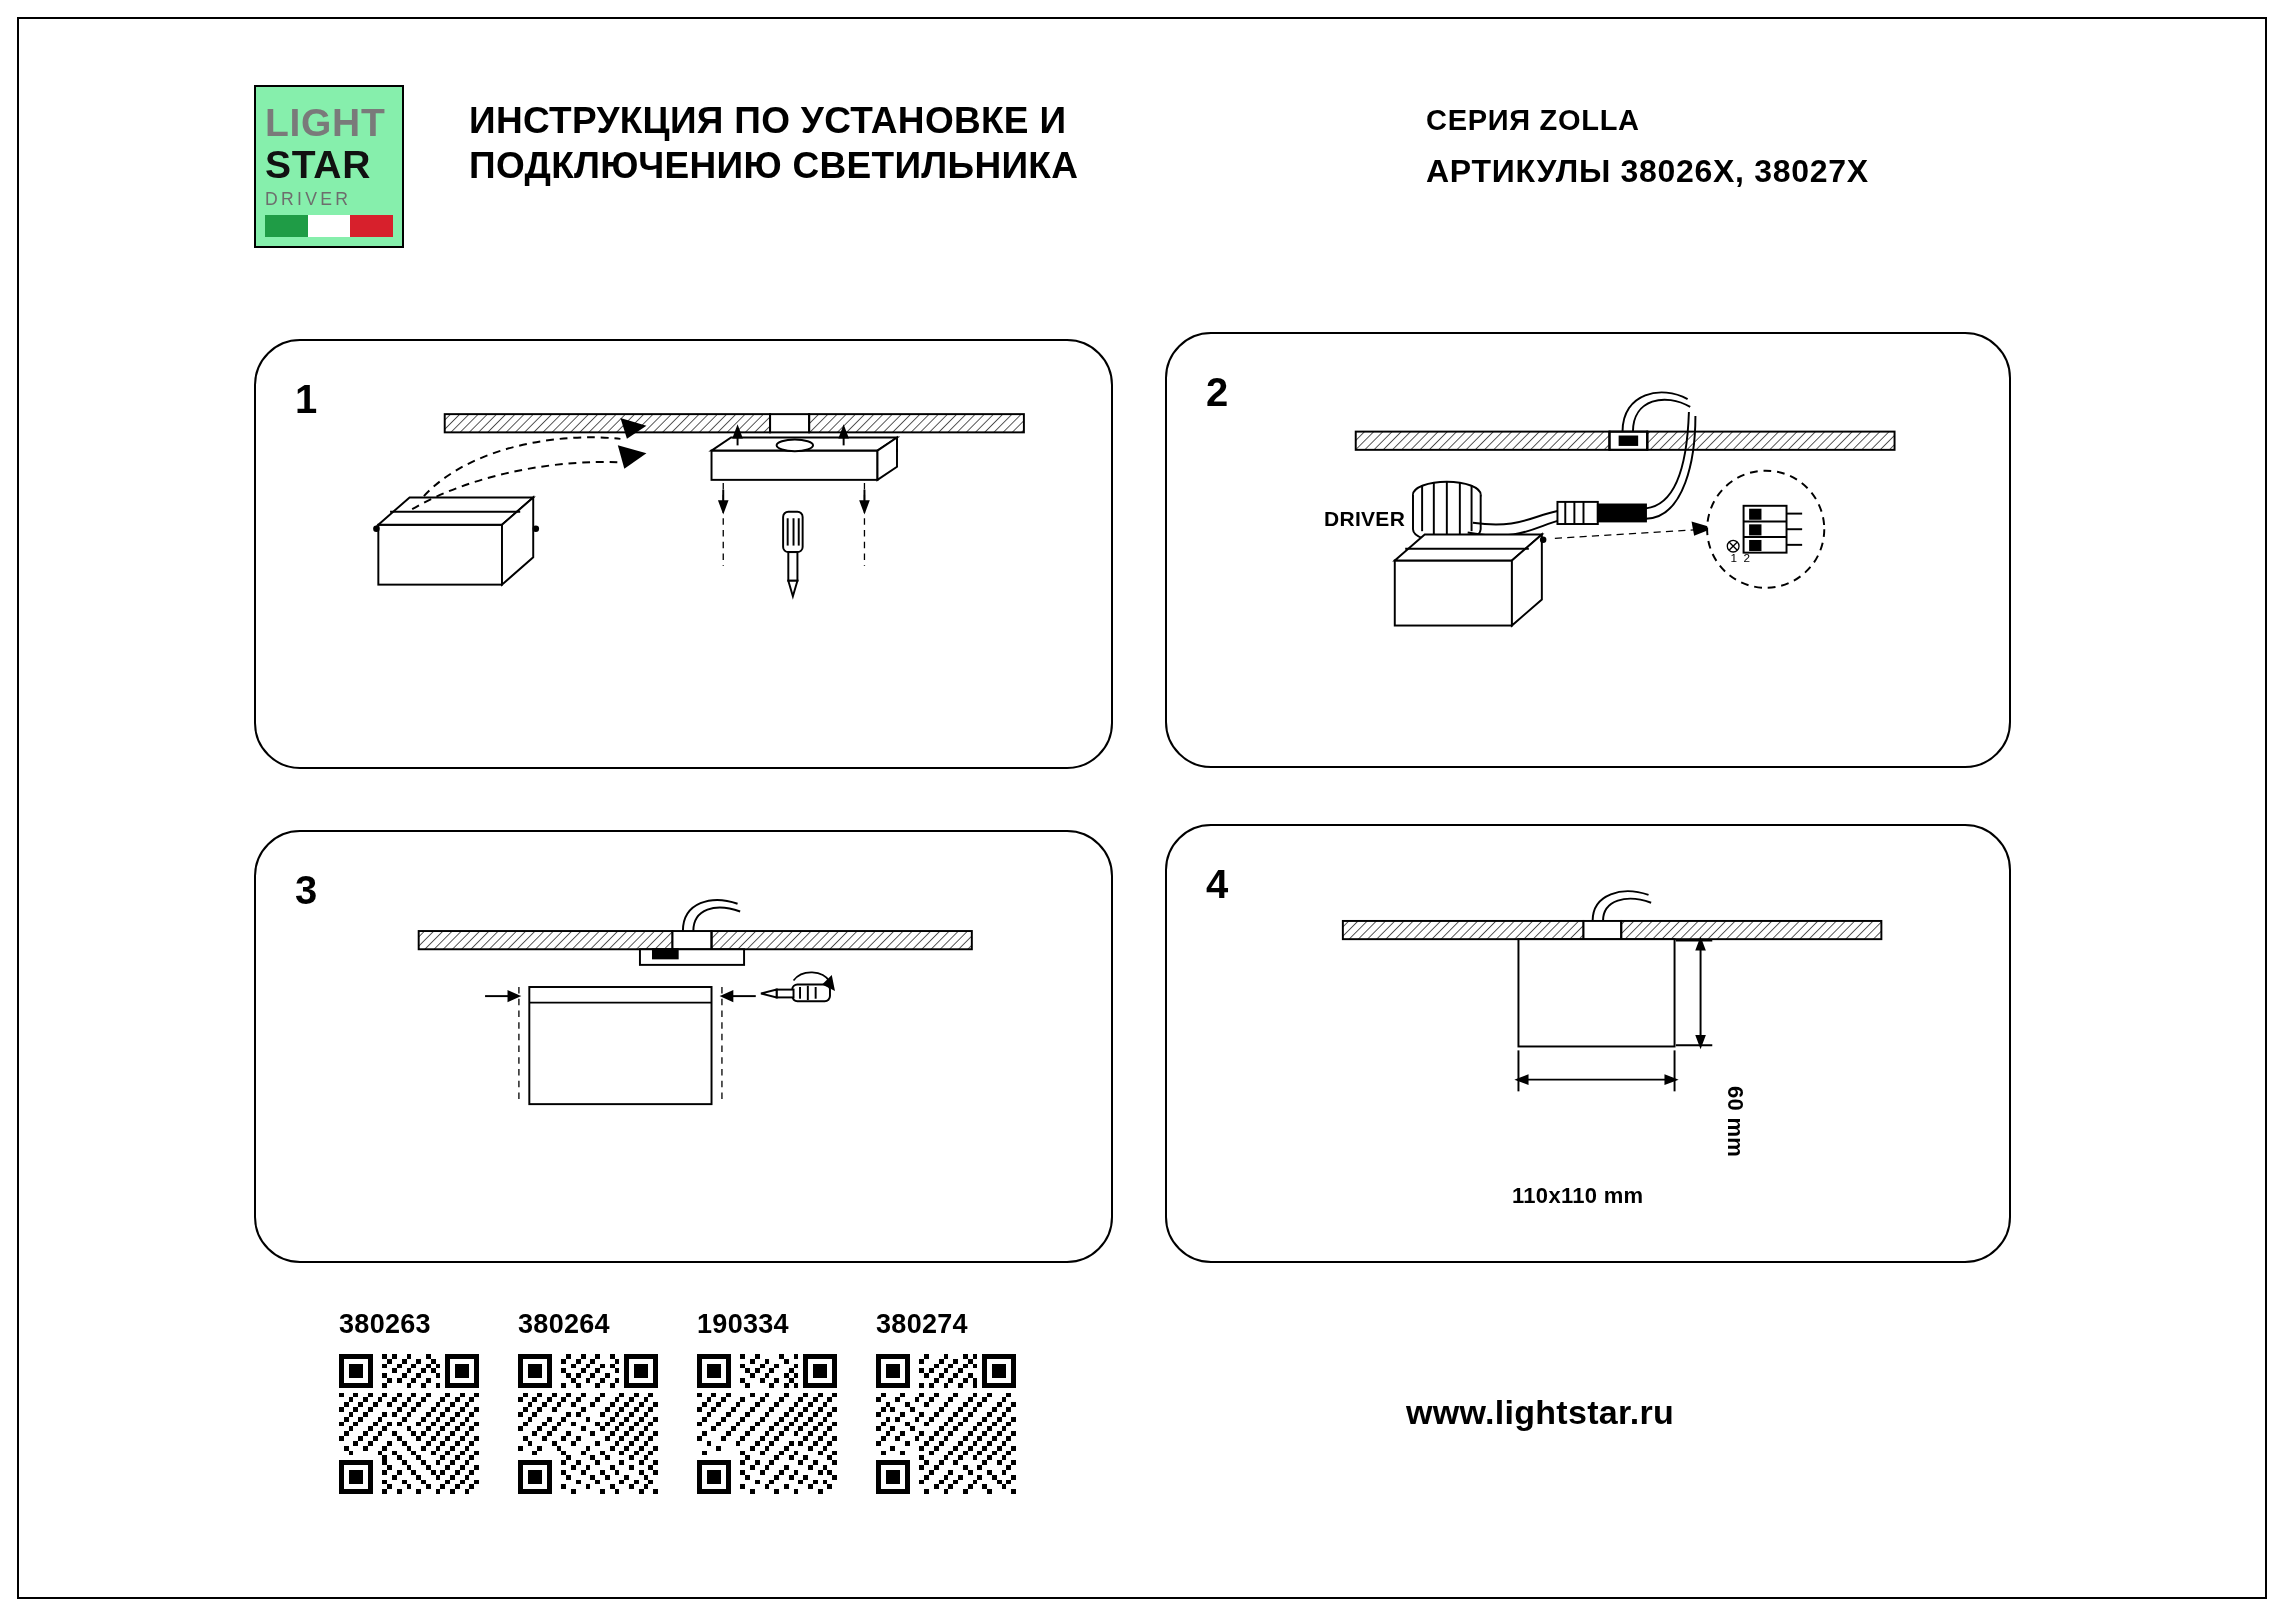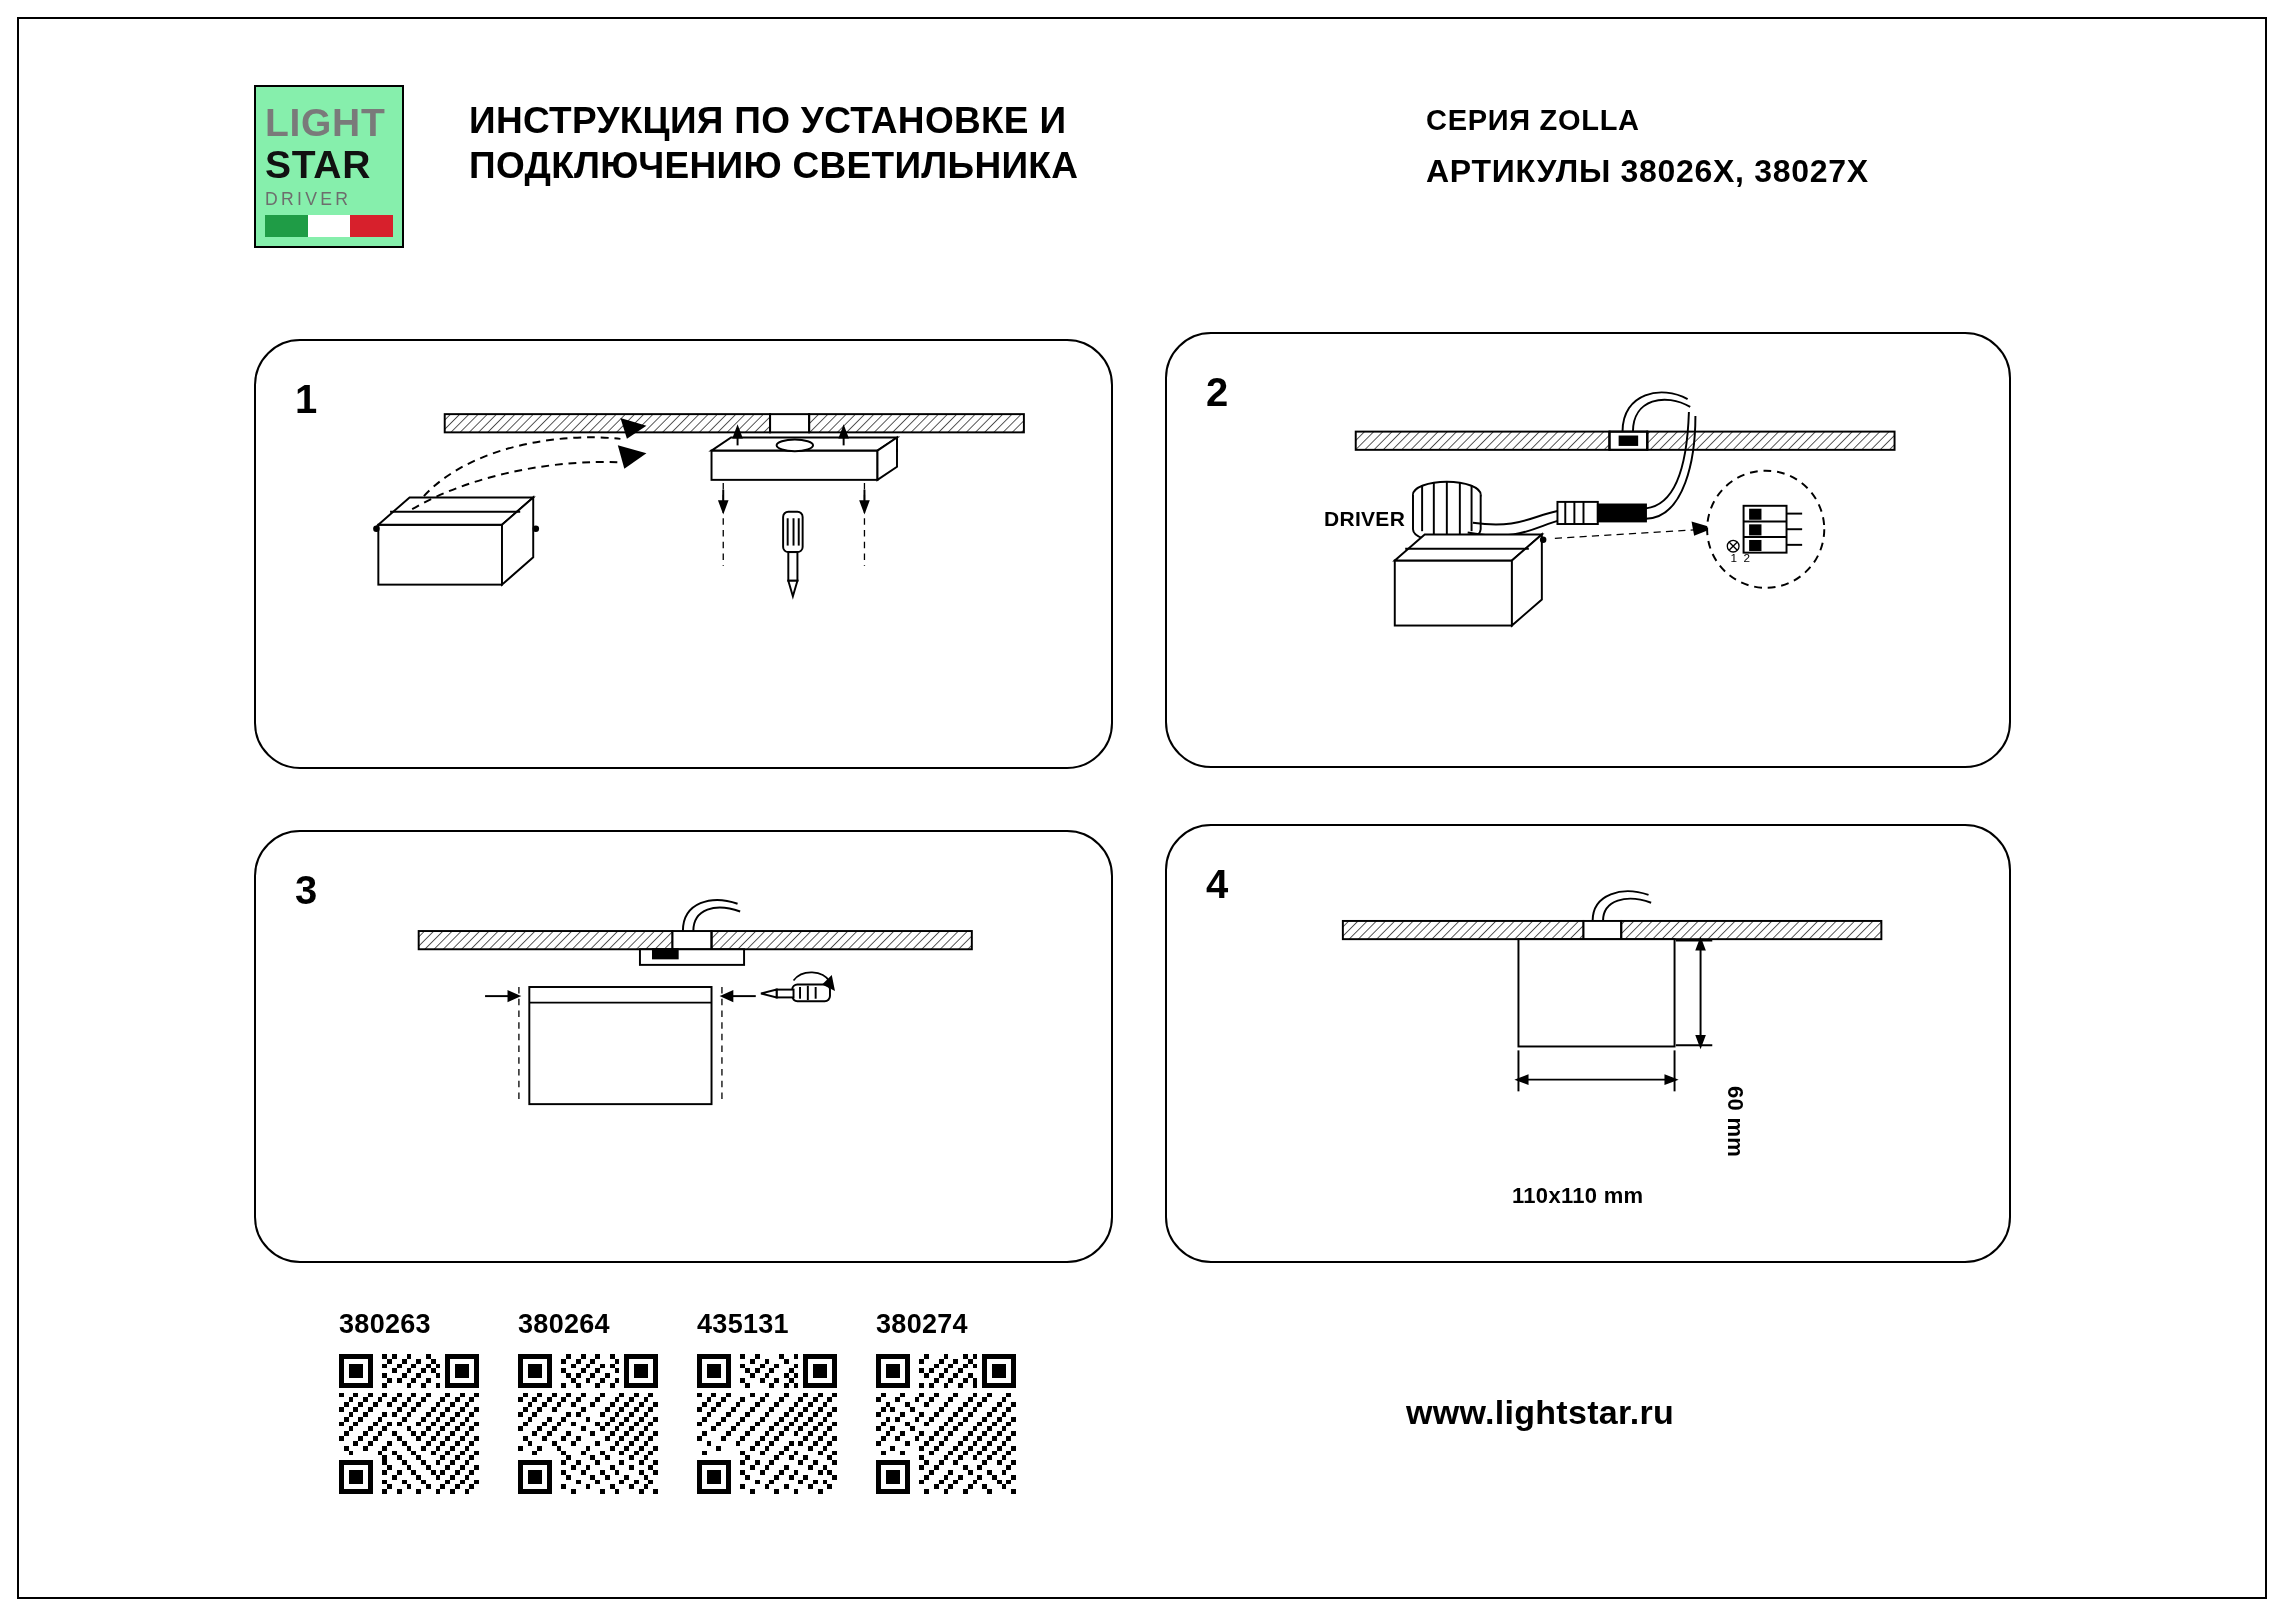--- a/index.html
+++ b/index.html
@@ -880,21 +880,21 @@
         <rect x="11" y="28" width="1" height="1"></rect>
           <rect x="17" y="28" width="1" height="1"></rect>
           <rect x="20" y="28" width="1" height="1"></rect>
           <rect x="25" y="28" width="1" height="1"></rect>
           <rect x="28" y="28" width="1" height="1"></rect>
       </g>
     </svg>
   </div>
 
   <div class="qr-item">
-    <div class="qr-code-label">435131</div>
+    <div class="qr-code-label">190334</div>
     <svg class="qr-img" viewBox="0 0 29 29" shape-rendering="crispEdges">
       <rect width="29" height="29" fill="#fff"></rect>
       <g fill="#000">
         <rect x="0" y="0" width="7" height="1"></rect>
           <rect x="0" y="6" width="7" height="1"></rect>
         <rect x="0" y="0" width="1" height="7"></rect>
           <rect x="6" y="0" width="1" height="7"></rect>
         <rect x="2" y="2" width="3" height="3"></rect>
         <rect x="22" y="0" width="7" height="1"></rect>
           <rect x="22" y="6" width="7" height="1"></rect>

